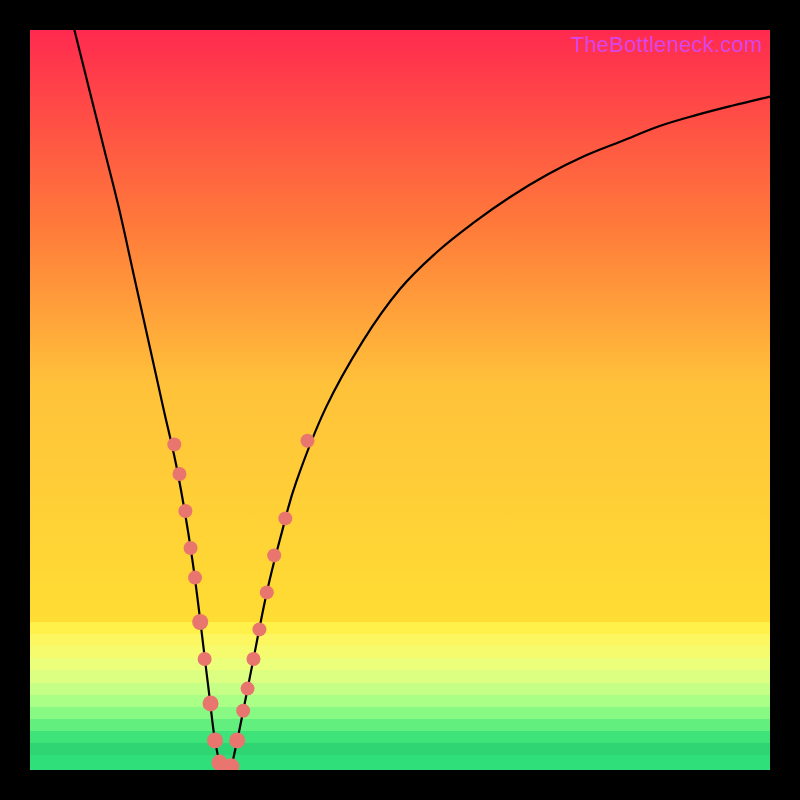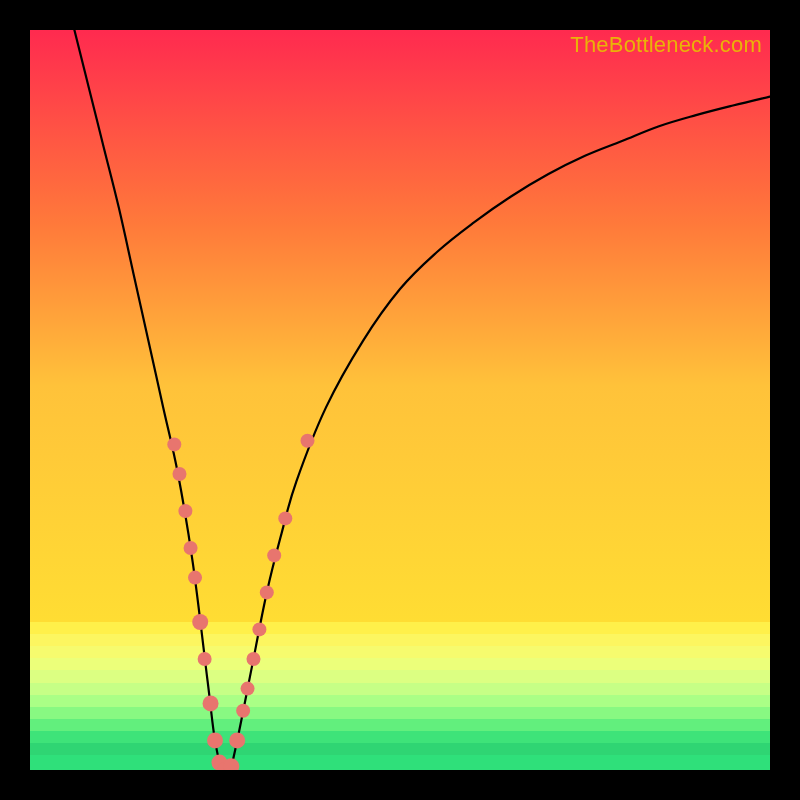--- a/index.html
+++ b/index.html
@@ -31,21 +31,21 @@
     left: 0;
     width: 100%;
   }
   .watermark {
     position: absolute;
     top: 2px;
     right: 8px;
     font-family: Arial, Helvetica, sans-serif;
     font-size: 22px;
     font-weight: 400;
-    color: #eab308;
+    color: #d946ef;
     letter-spacing: 0.2px;
     user-select: none;
   }
   svg.curve {
     position: absolute;
     left: 0;
     top: 0;
     width: 740px;
     height: 740px;
     overflow: visible;

